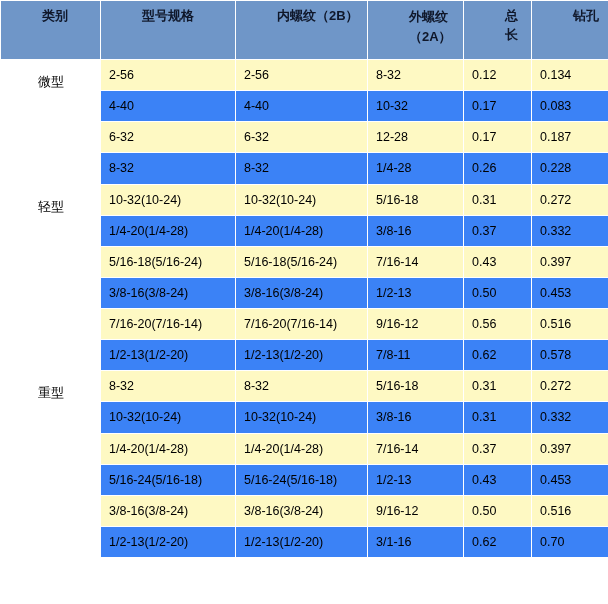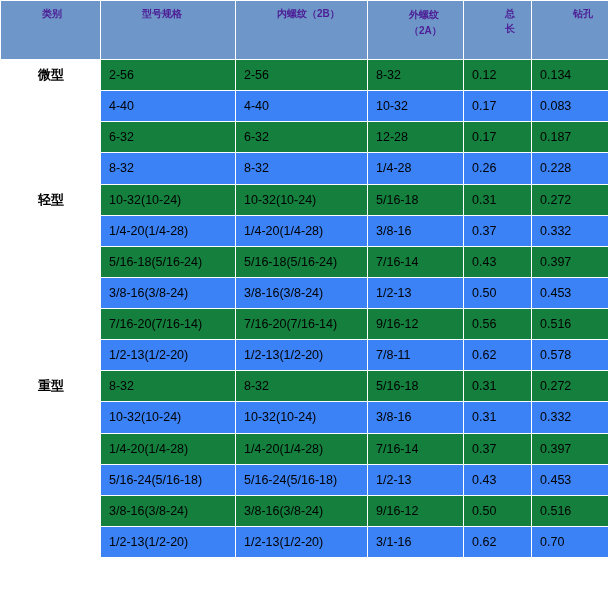--- a/index.html
+++ b/index.html
@@ -31,46 +31,45 @@
   table.spec-table td {
     border: 1px solid #ffffff;
     padding: 6px 7px 6px 8px;
     vertical-align: top;
     line-height: 1.45;
     text-align: left;
     font-weight: normal;
   }
   table.spec-table thead th {
     background: #6f96c8;
-    color: #4c1d95;
+    color: #0f172a;
     font-weight: bold;
-    font-size: 10px;
+    font-size: 13px;
     height: 46px;
     vertical-align: top;
     padding-left: 41px;
   }
   table.spec-table thead th.hdr-tall {
     line-height: 1.55;
   }
-  tr.band-a td { background: #15803d; }
+  tr.band-a td { background: #fef9c3; }
   tr.band-b td { background: #3b82f6; }
   td.cat-cell {
     background: #ffffff !important;
     text-align: center;
     vertical-align: top;
     padding-top: 10px;
     font-size: 13px;
     line-height: 1.5;
   }
   td.cat-cell .cat-inner {
     display: block;
     width: 2em;
-    margin: 0 auto;
+    margin: 7px auto;
     text-align: center;
-    font-weight: bold;
   }
 </style>
 </head>
 <body>
 
 <table class="spec-table">
   <colgroup>
     <col class="c0">
       <col class="c1">
       <col class="c2">

